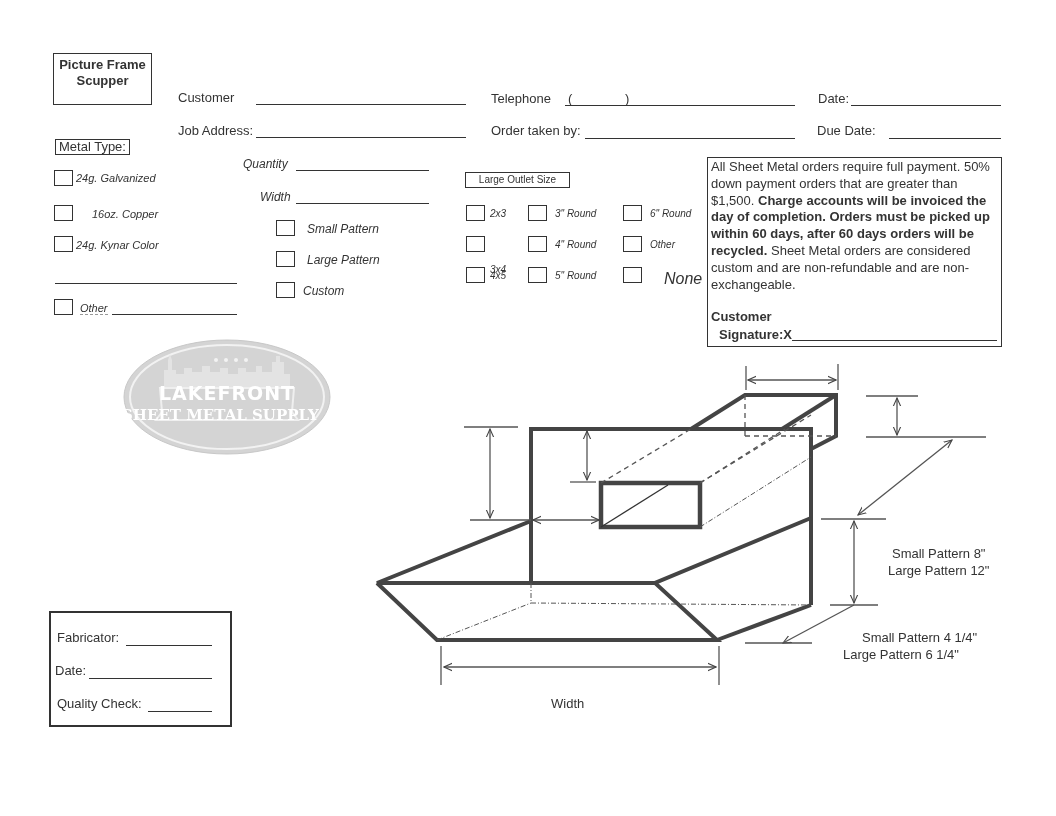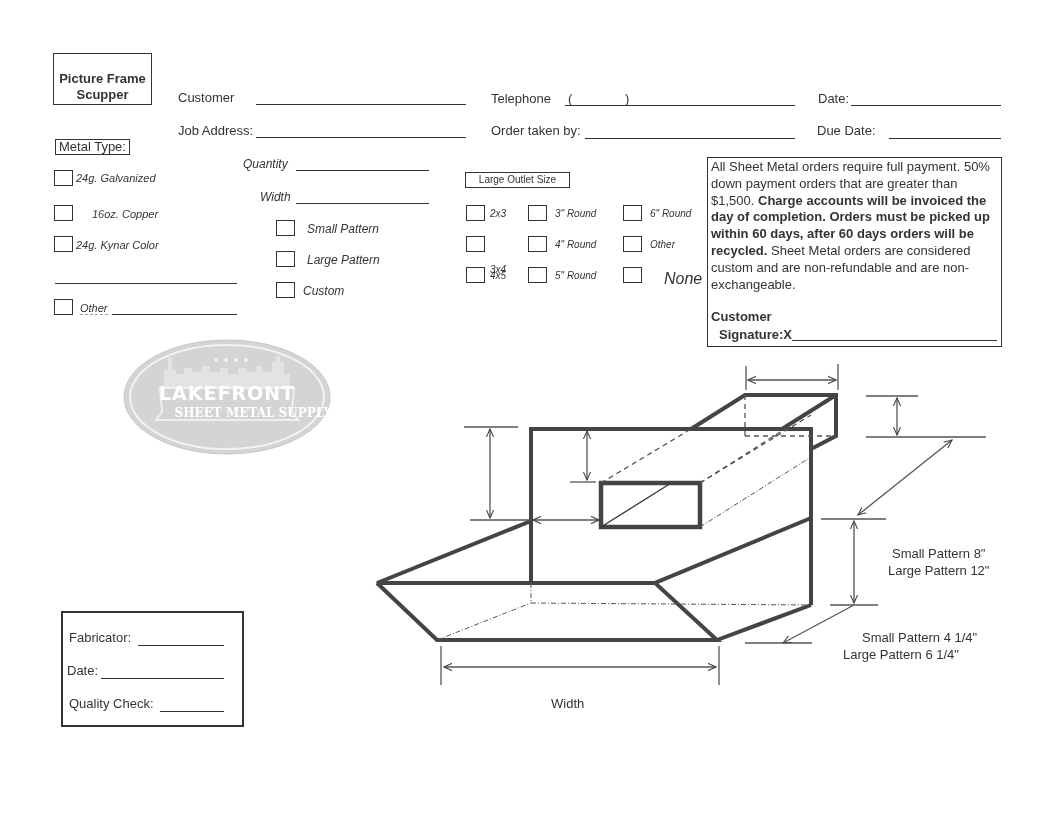--- a/index.html
+++ b/index.html
@@ -4,28 +4,28 @@
 <style>
   html, body { margin:0; padding:0; background:#fff; }
   body { width:1056px; height:816px; position:relative; overflow:hidden;
          font-family:"Liberation Sans", sans-serif; color:#333; }
   .abs { position:absolute; }
   .lbl { font-size:13px; white-space:nowrap; }
   .sm { font-size:11px; white-space:nowrap;font-style:italic; }
   .line { position:absolute; border-bottom:1px solid #333; height:0; }
   .cb { position:absolute; width:19px; height:16px; border:1.5px solid #333; background:#fff; box-sizing:border-box; }
   .title-box { left:53px; top:53px; width:99px; height:52px; border:1.5px solid #333; box-sizing:border-box;
-               display:flex; flex-direction:column; justify-content:flex-end; align-items:center; padding-bottom:1px; }
+               display:flex; flex-direction:column; justify-content:flex-end; align-items:center; padding-bottom:15px; }
   .title-box span { font-size:13px; font-weight:bold; line-height:16px; }
   .metal-box { left:55px; top:139px; border:1px solid #333; padding:0 3px; font-size:13px; line-height:14px; }
   .drop-box { left:465px; top:172px; width:103px; height:14px; border:1px solid #333; font-size:10px; line-height:14px; text-align:center; }
   .terms { left:707px; top:157px; width:295px; height:190px; border:1.5px solid #333; box-sizing:border-box;
            padding:1px 3px; font-size:13px; line-height:16.8px; }
   .terms b { font-weight:bold; }
-  .fab { left:61px; top:611px; width:183px; height:116px; border:2px solid #333; box-sizing:border-box; }
+  .fab { left:49px; top:611px; width:183px; height:116px; border:2px solid #333; box-sizing:border-box; }
   svg { position:absolute; left:0; top:0; }
 </style>
 </head>
 <body>
 
 <div class="abs title-box">
   <span>Picture Frame</span>
   <span>Scupper</span>
 </div>
 
@@ -120,21 +120,21 @@
     <path d="M42 50 L42 32 L46 32 L46 22 L48 16 L50 22 L50 32 L54 32 L54 36 L62 36 L62 30 L70 30 L70 34 L80 34 L80 28 L88 28 L88 34 L98 34 L98 30 L106 30 L106 36 L116 36 L116 30 L124 30 L124 34 L134 34 L134 28 L140 28 L140 34 L150 34 L150 24 L154 24 L154 18 L158 18 L158 24 L162 24 L162 36 L168 36 L168 50 Z" fill="#e3e3e3"></path>
     <g fill="#f3f3f3">
         <circle cx="94" cy="22" r="2"></circle>
         <circle cx="104" cy="22" r="2"></circle>
         <circle cx="114" cy="22" r="2"></circle>
         <circle cx="124" cy="22" r="2"></circle>
       </g>
     <path d="M38 50 L172 50 L170 74 L176 82 L34 82 L40 74 Z" fill="none" stroke="#efefef" stroke-width="2"></path>
   </svg>
   <div class="abs" style="left:0;top:44px;width:210px;text-align:center;font-family:'DejaVu Sans',sans-serif;font-weight:bold;font-size:19px;color:#fff;letter-spacing:1px;">LAKEFRONT</div>
-  <div class="abs" style="left:0;top:68px;width:210px;text-align:right;font-family:'DejaVu Serif',serif;font-weight:bold;font-size:12px;color:#fff;">SHEET METAL SUPPLY</div>
+  <div class="abs" style="left:0;top:68px;width:210px;text-align:left;font-family:'DejaVu Serif',serif;font-weight:bold;font-size:15px;color:#fff;">SHEET METAL SUPPLY</div>
 </div>
 
 <div class="abs fab">
   <div class="abs lbl" style="left:6px;top:17px;">Fabricator:</div>
   <div class="line" style="left:75px;top:32px;width:86px;"></div>
   <div class="abs lbl" style="left:4px;top:50px;">Date:</div>
   <div class="line" style="left:38px;top:65px;width:123px;"></div>
   <div class="abs lbl" style="left:6px;top:83px;">Quality Check:</div>
   <div class="line" style="left:97px;top:98px;width:64px;"></div>
 </div>

